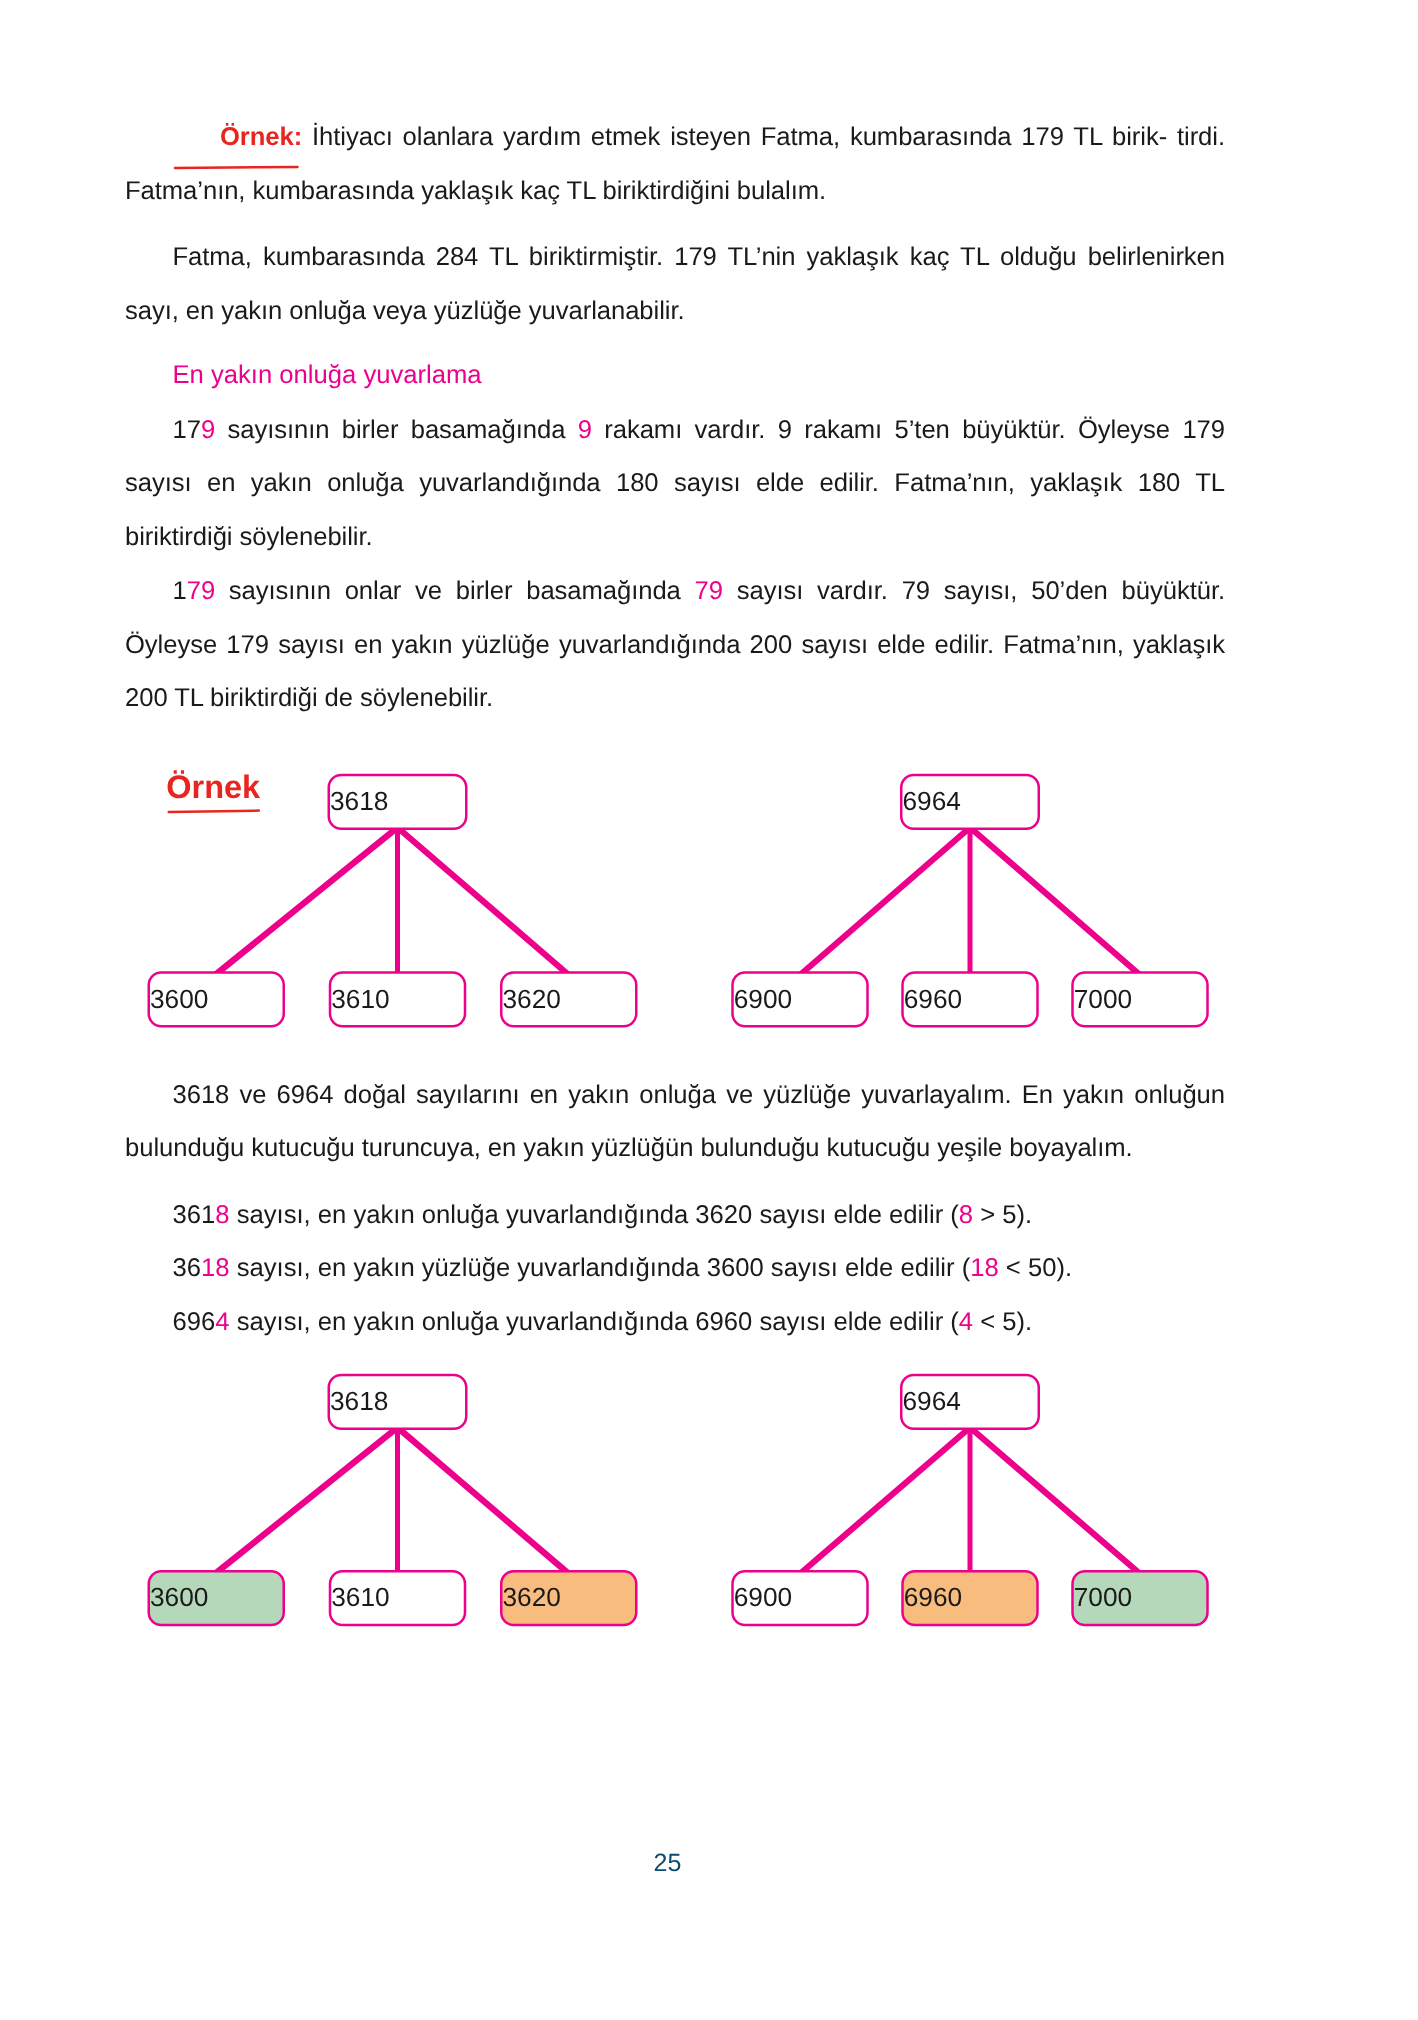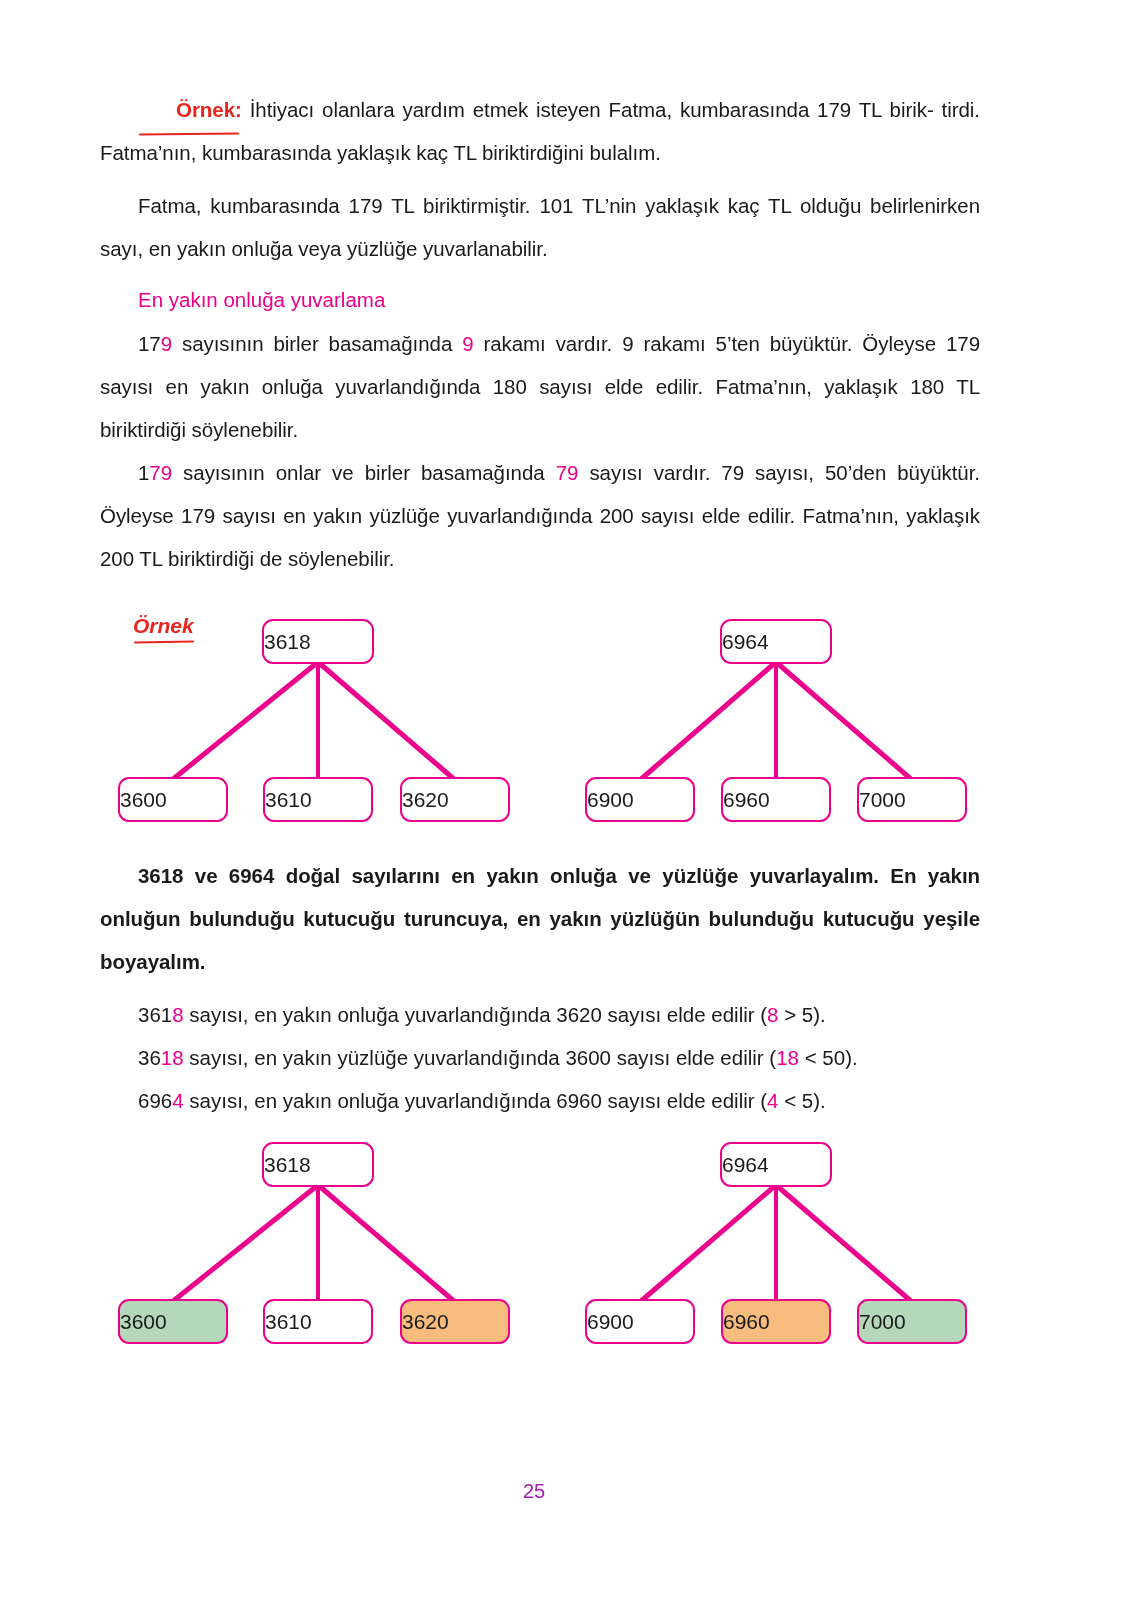--- a/index.html
+++ b/index.html
@@ -87,24 +87,23 @@
     line-height: 41px;
     height: 45px;
   }
   .node.green { background: #b5d8ba; }
   .node.orange { background: #f8bc7e; }
 
   .ornek2 {
     position: absolute;
     color: #e8251f;
     font-weight: 700;
-    font-size: 21px;
+    font-size: 26px;
     left: 33px;
     top: 12px;
-    font-style: italic;
   }
   .ornek2::after {
     content: "";
     position: absolute;
     left: 1px;
     right: 0px;
     bottom: -5px;
     height: 2px;
     background: #e8251f;
     border-radius: 2px;
@@ -118,35 +117,35 @@
     white-space: nowrap;
   }
 
   .pagenum {
     position: absolute;
     left: 0;
     right: 0;
     top: 1480px;
     text-align: center;
     font-size: 20px;
-    color: #a21caf;
+    color: #0c4a6e;
   }
 </style>
 </head>
 <body>
 
 <div class="page">
   <div class="content">
 
     <div class="blk">
       <p class="para indent"><span class="ornek-label">Örnek:</span><span> İhtiyacı olanlara yardım etmek isteyen Fatma, kumbarasında 179 TL birik-</span> <span>tirdi. Fatma’nın, kumbarasında yaklaşık kaç TL biriktirdiğini bulalım.</span></p>
     </div>
 
     <div class="blk">
-      <p class="para indent">Fatma, kumbarasında 179 TL biriktirmiştir. 101 TL’nin yaklaşık kaç TL olduğu belirlenirken sayı, en yakın onluğa veya yüzlüğe yuvarlanabilir.</p>
+      <p class="para indent">Fatma, kumbarasında 284 TL biriktirmiştir. 179 TL’nin yaklaşık kaç TL olduğu belirlenirken sayı, en yakın onluğa veya yüzlüğe yuvarlanabilir.</p>
     </div>
 
     <div>
       <div class="pinkhead">En yakın onluğa yuvarlama</div>
       <p class="para indent"><span>17</span><span class="pk">9</span><span> sayısının birler basamağında </span><span class="pk">9</span><span> rakamı vardır. 9 rakamı 5’ten büyüktür. Öyleyse 179 sayısı en yakın onluğa yuvarlandığında 180 sayısı elde edilir. Fatma’nın, yaklaşık 180 TL biriktirdiği söylenebilir.</span></p>
     </div>
 
     <div>
       <p class="para indent"><span>1</span><span class="pk">79</span><span> sayısının onlar ve birler basamağında </span><span class="pk">79</span><span> sayısı vardır. 79 sayısı, 50’den büyüktür. Öyleyse 179 sayısı en yakın yüzlüğe yuvarlandığında 200 sayısı elde edilir. Fatma’nın, yaklaşık 200 TL biriktirdiği de söylenebilir.</span></p>
     </div>
@@ -169,21 +168,21 @@
       <div class="node" style="left:18px;  top:175px; width:110px;">3600</div>
       <div class="node" style="left:163px; top:175px; width:110px;">3610</div>
       <div class="node" style="left:300px; top:175px; width:110px;">3620</div>
 
       <div class="node" style="left:620px; top:17px; width:112px;">6964</div>
       <div class="node" style="left:485px; top:175px; width:110px;">6900</div>
       <div class="node" style="left:621px; top:175px; width:110px;">6960</div>
       <div class="node" style="left:757px; top:175px; width:110px;">7000</div>
     </div>
 
-    <div class="blk" style="margin-top:22px;font-weight:bold;">
+    <div class="blk" style="margin-top:22px;">
       <p class="para indent">3618 ve 6964 doğal sayılarını en yakın onluğa ve yüzlüğe yuvarlayalım. En yakın onluğun bulunduğu kutucuğu turuncuya, en yakın yüzlüğün bulunduğu kutucuğu yeşile boyayalım.</p>
     </div>
 
     <div>
       <div class="stmt"><span>361</span><span class="pk">8</span><span> sayısı, en yakın onluğa yuvarlandığında 3620 sayısı elde edilir (</span><span class="pk">8</span><span> &gt; 5).</span></div>
 
       <div class="stmt"><span>36</span><span class="pk">18</span><span> sayısı, en yakın yüzlüğe yuvarlandığında 3600 sayısı elde edilir (</span><span class="pk">18</span><span> &lt; 50).</span></div>
 
       <div class="stmt"><span>696</span><span class="pk">4</span><span> sayısı, en yakın onluğa yuvarlandığında 6960 sayısı elde edilir (</span><span class="pk">4</span><span> &lt; 5).</span></div>
 

